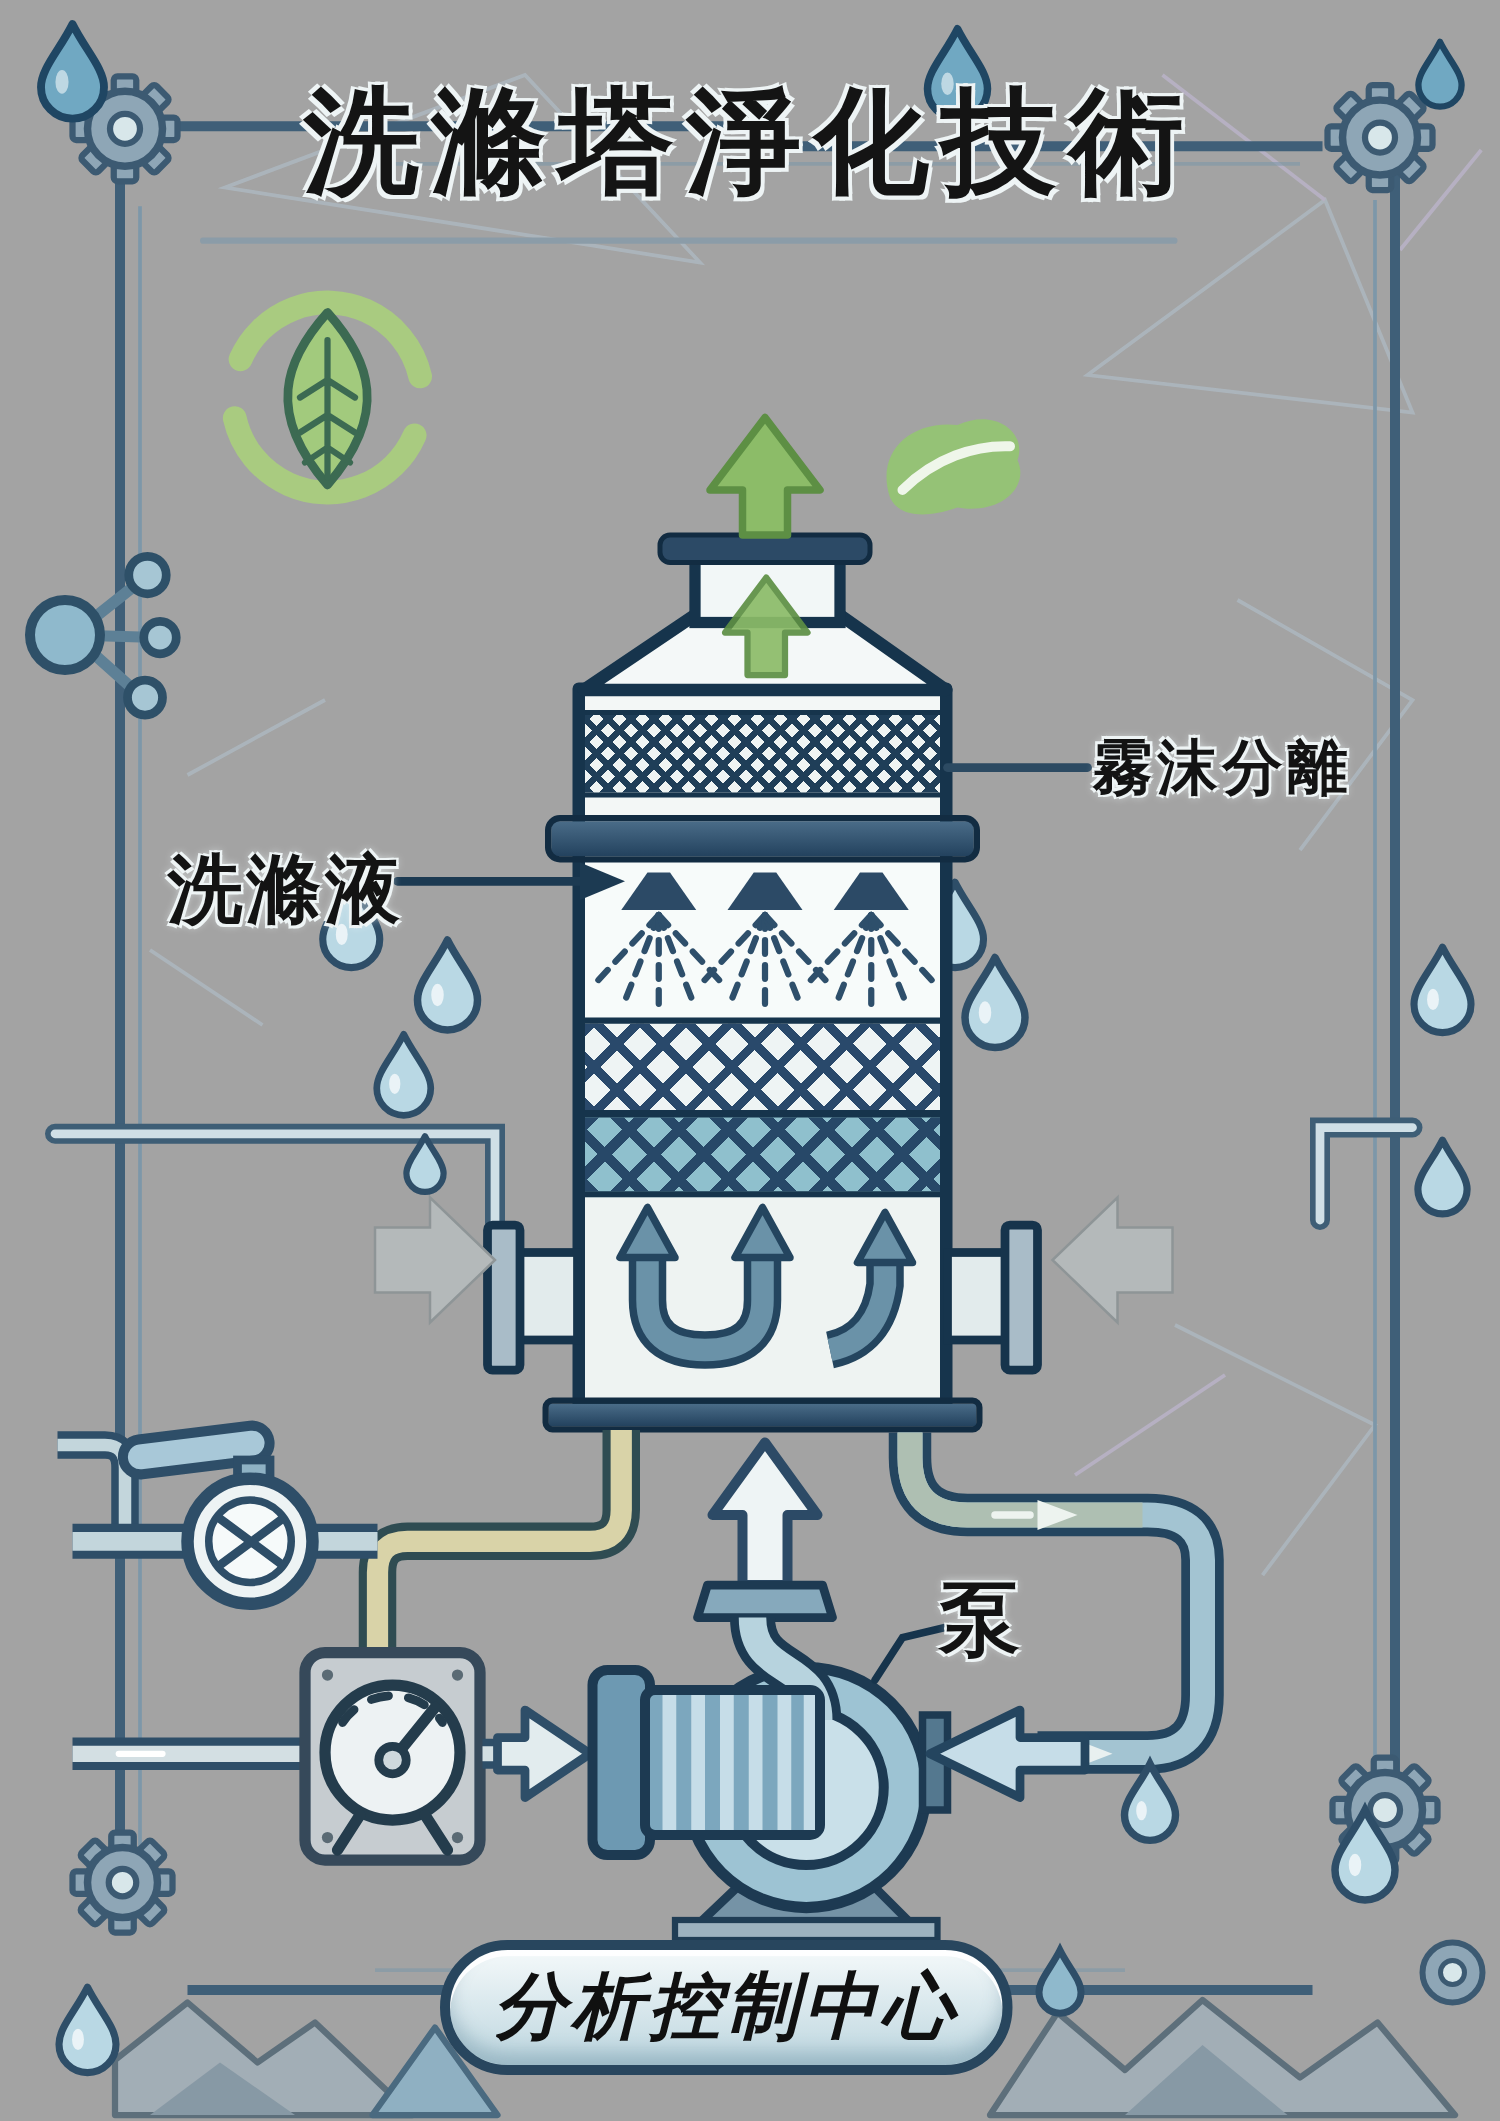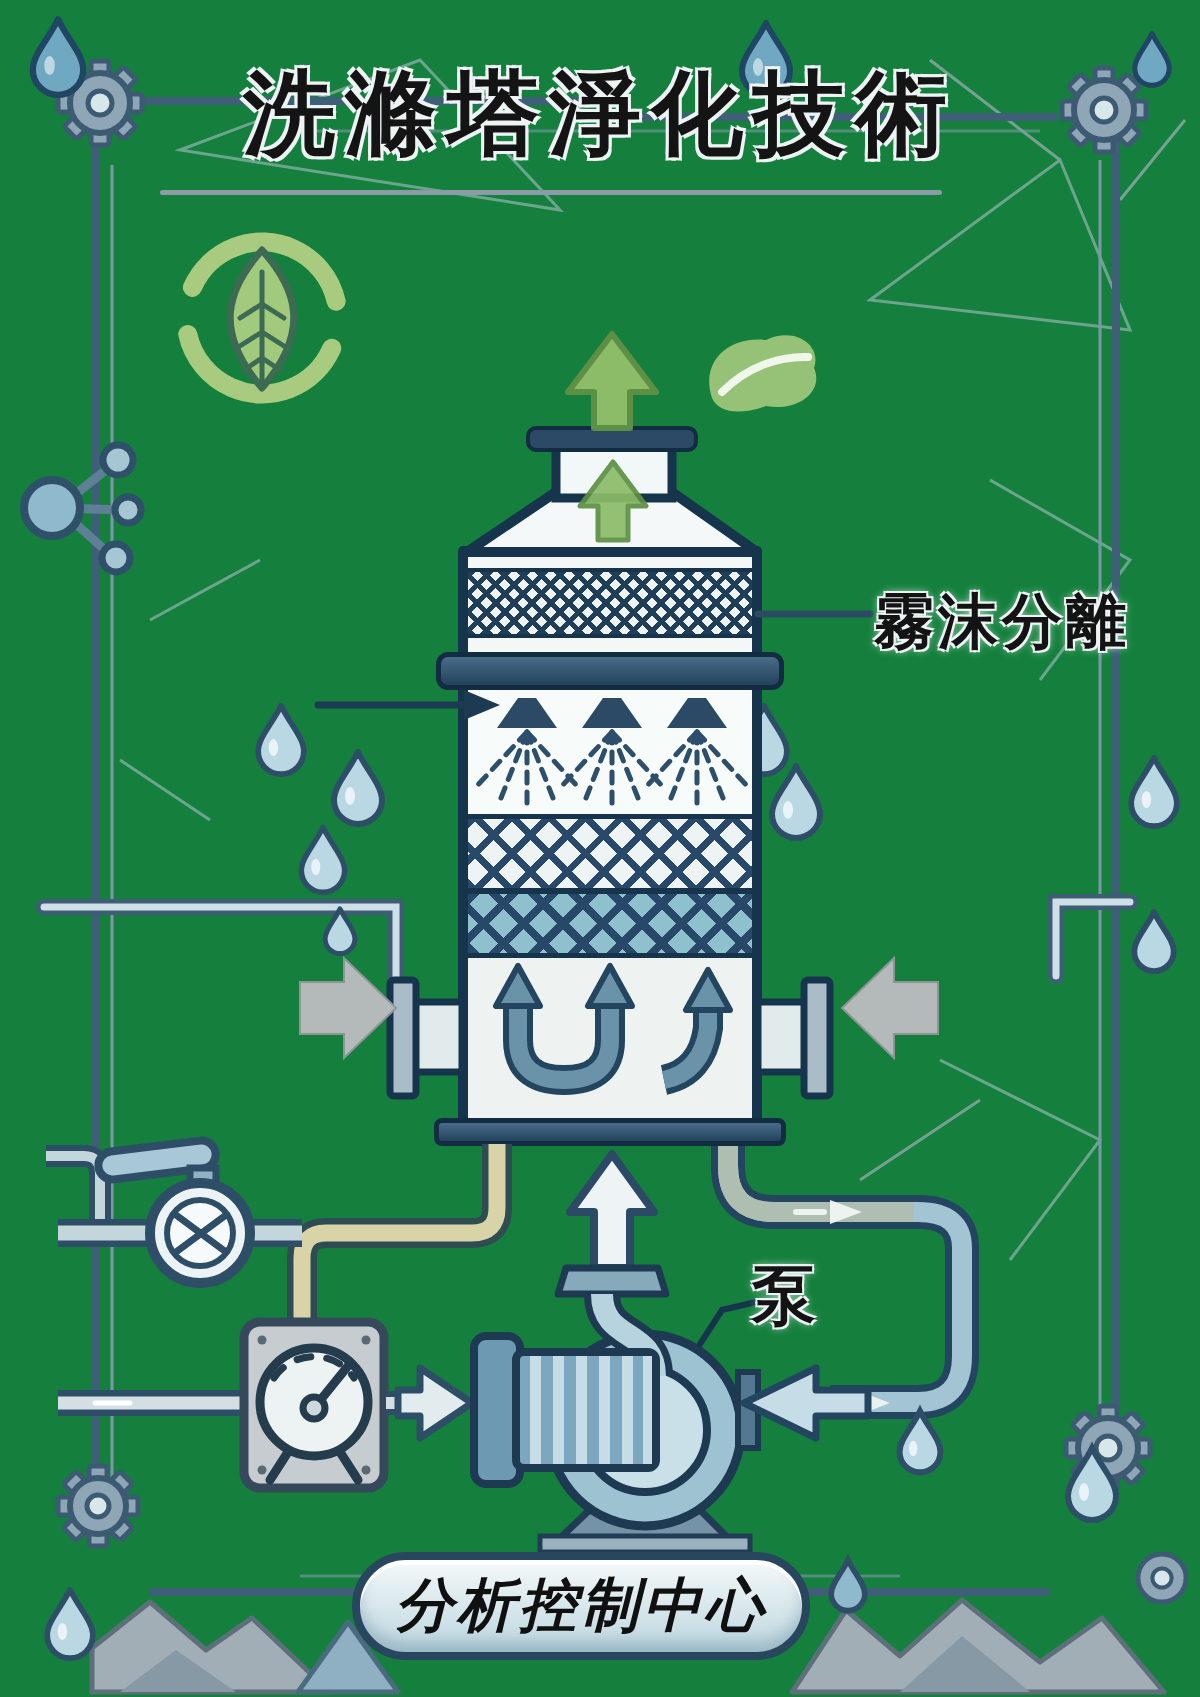--- a/index.html
+++ b/index.html
@@ -1,18 +1,18 @@
 <!DOCTYPE html>
 <html><head>
 <meta charset="utf-8">
 <style>
   html,body{margin:0;padding:0;background:#b9ccd2;}
   .canvas{
     position:relative;width:1200px;height:1697px;overflow:hidden;
-    background:#15803d;
+    background:#a3a3a3;
     font-family:"Liberation Sans","DejaVu Sans",sans-serif;
   }
   svg.layer{position:absolute;left:0;top:0;width:1200px;height:1697px;}
   .lbl{
     position:absolute;color:#131313;font-weight:900;white-space:nowrap;
     text-shadow:2px 2px 0 #eef4f5,-2px -2px 0 #eef4f5,2px -2px 0 #eef4f5,-2px 2px 0 #eef4f5,0 0 8px #eef4f5;
   }
   .title{
     position:absolute;left:0;top:52px;width:1200px;text-align:center;
     font-size:92px;font-weight:900;letter-spacing:10px;color:#141414;
@@ -395,22 +395,23 @@
         </g>
       <g transform="translate(848,1584) scale(0.7)">
           <path d="M0,-34 C10,-14 24,0 24,14 A24,24 0 1 1 -24,14 C-24,0 -10,-14 0,-34 Z" fill="#8fb9cc" stroke="#2e4e68" stroke-width="8"></path>
         </g>
     </g>
   </svg>
 
   <div class="title">洗滌塔淨化技術</div>
   <div class="title-rule"></div>
 
-  <div class="lbl" style="left:874px;top:582px;font-size:60px;letter-spacing:4px;">霧沫分離</div>
-
+  <div class="lbl" style="left:874px;top:582px;font-size:48px;letter-spacing:4px;">霧沫分離</div>
+
+  <div class="lbl" style="left:134px;top:672px;font-size:60px;letter-spacing:3px;">洗滌液</div>
 
 
   <div class="lbl" style="left:752px;top:1252px;font-size:64px;">泵</div>
 
 
   <div class="pill">
     <span class="pill-text">分析控制中心</span>
   </div>
 
 </div>

